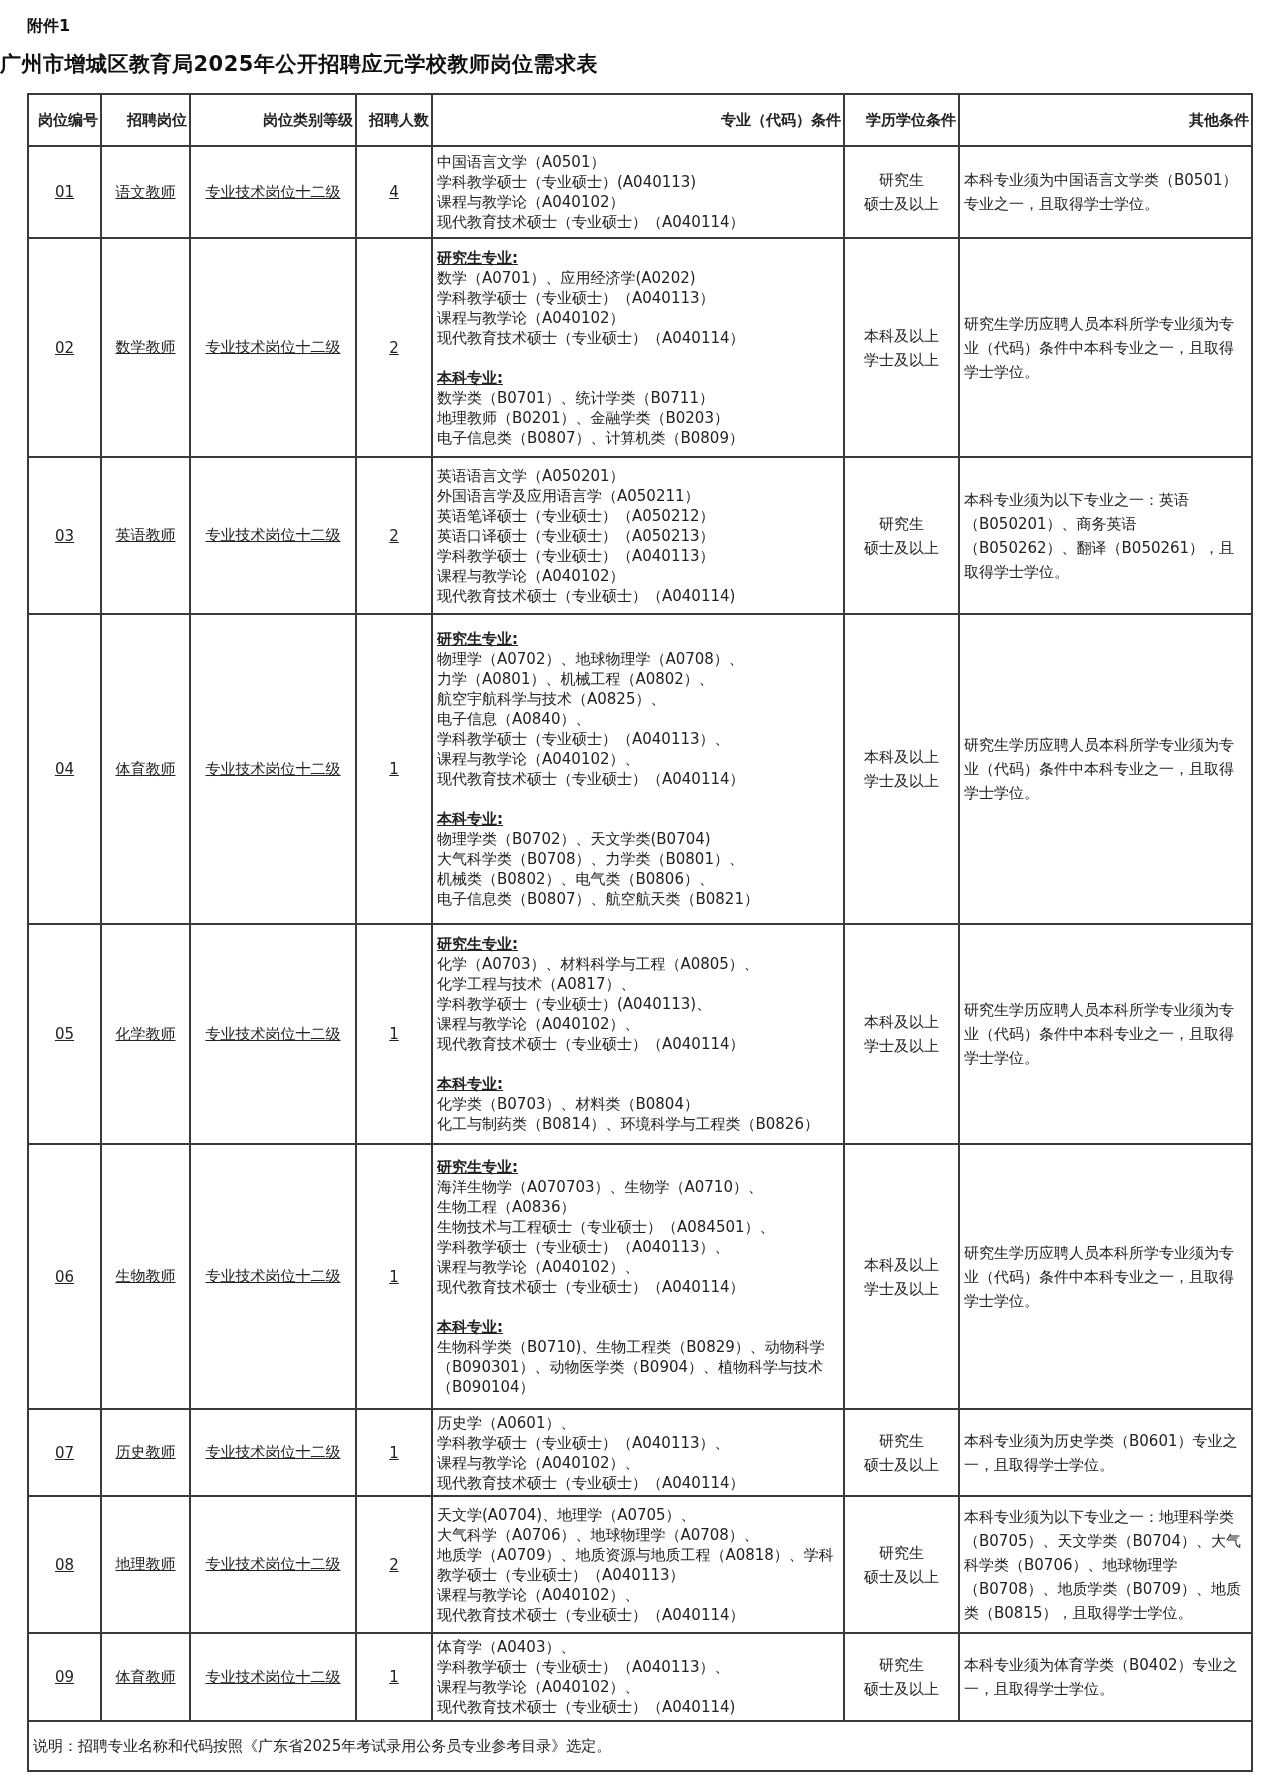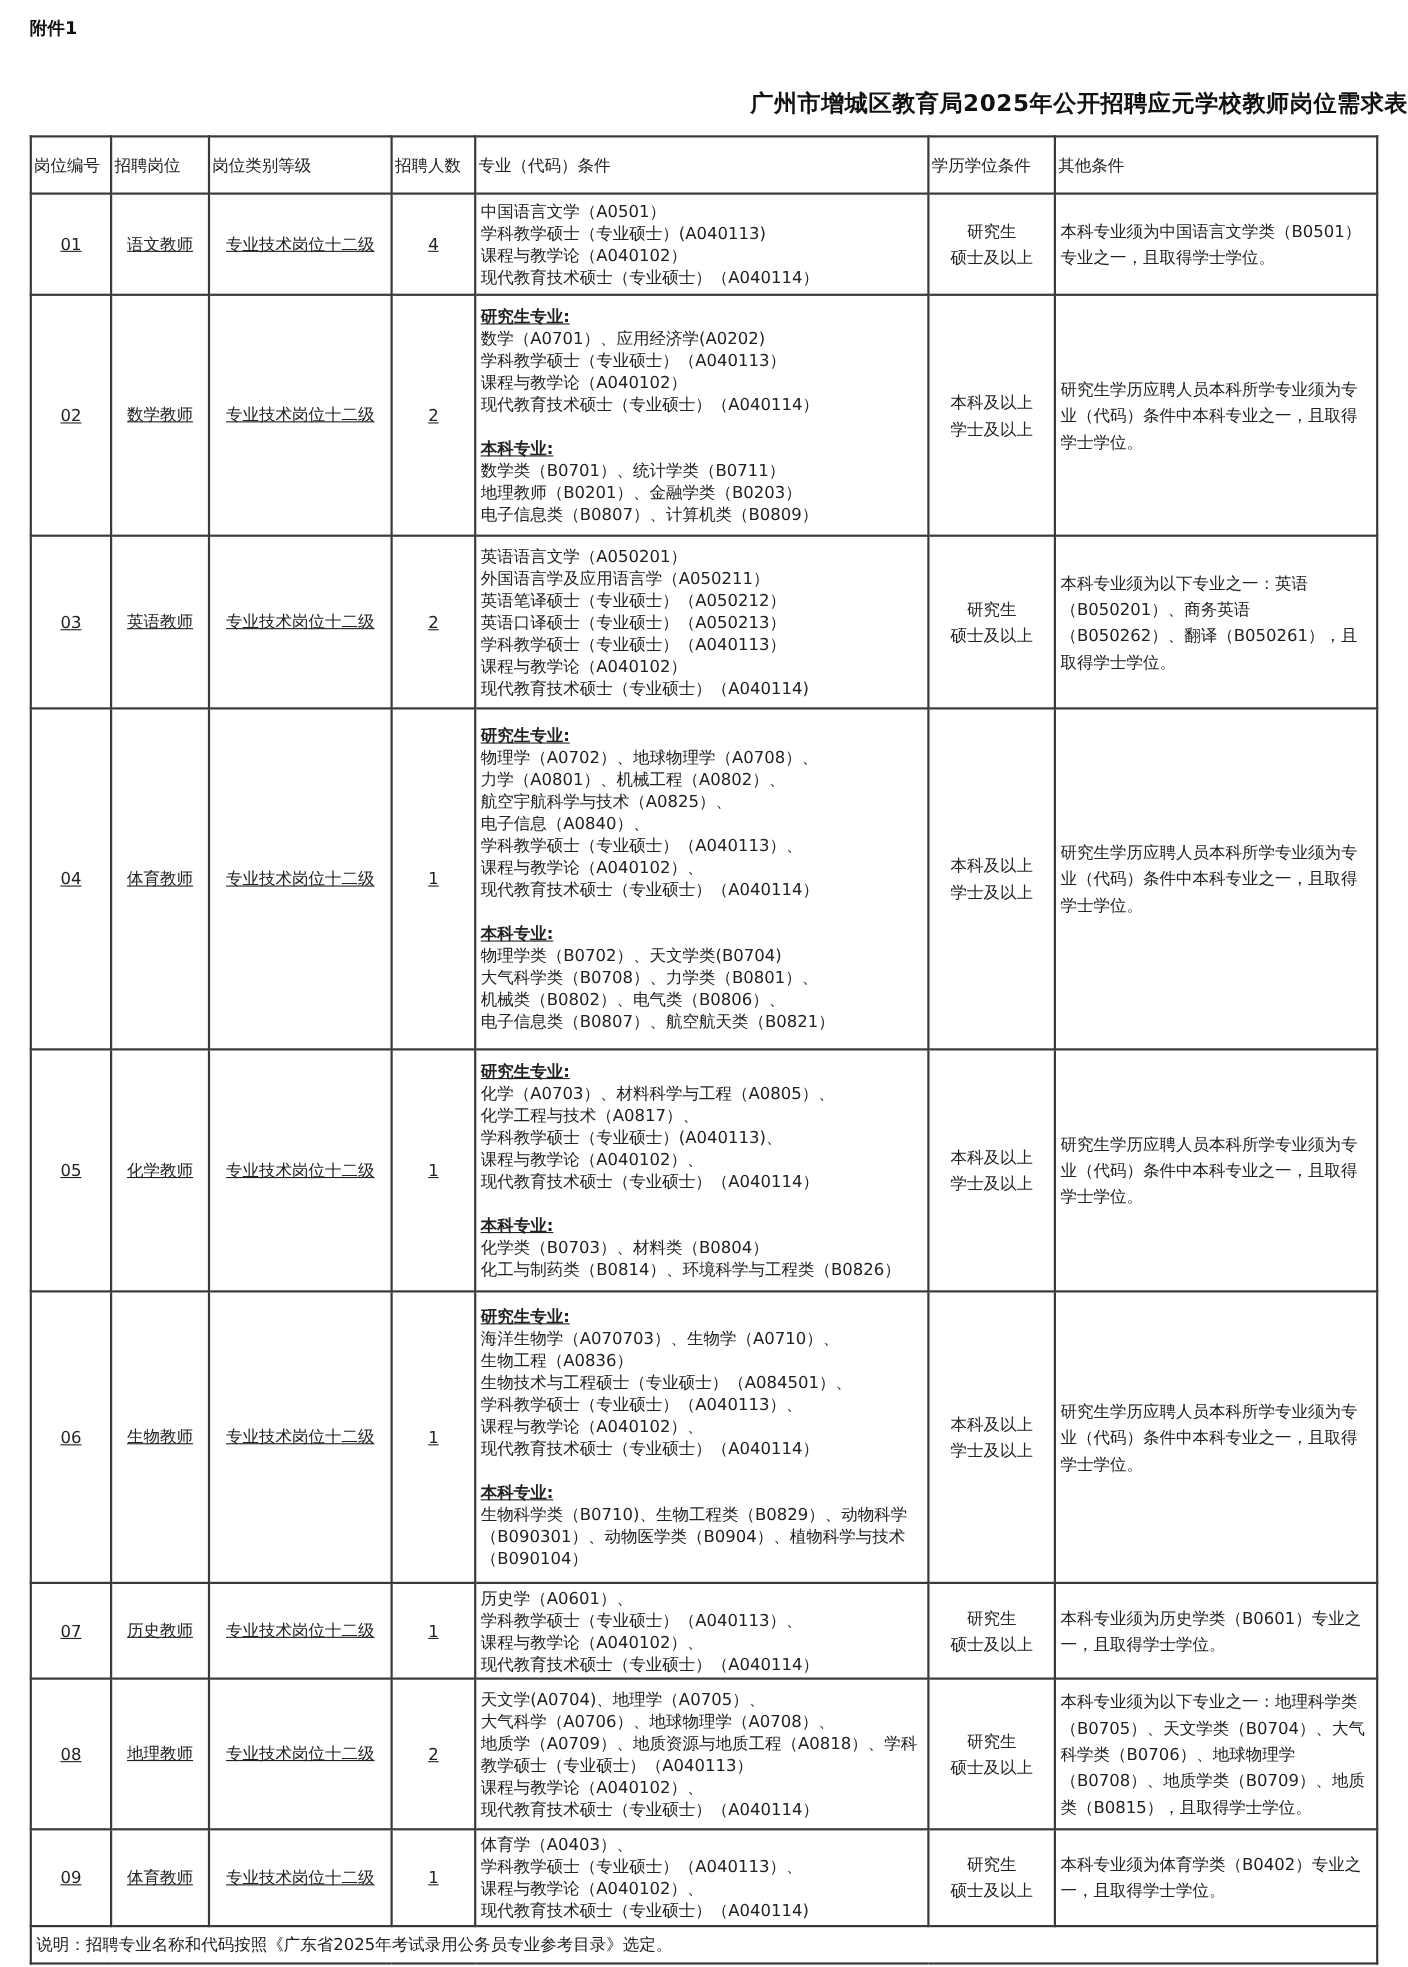--- a/index.html
+++ b/index.html
@@ -8,42 +8,42 @@
     background:#ffffff;
     font-family:"DejaVu Sans","Liberation Sans",sans-serif;
     color:#1e1e1e;
     position:relative;
   }
   .attachment{
     position:absolute;top:16px;left:27px;
     font-size:16px;font-weight:bold;color:#111;
   }
   .title{
-    margin:0;padding:80px 0 0 0;
-    text-align:right;
+    margin:0;padding:50px 0 0 0;
+    text-align:left;
     font-size:21px;font-weight:bold;color:#111;
     letter-spacing:0.5px;
   }
   table.positions{
     margin:15px 0 0 27px;
     width:1224px;
     border-collapse:collapse;
     table-layout:fixed;
   }
   table.positions th,
   table.positions td{
     border:2px solid #3a3a3a;
     font-size:15px;
     color:#222;
     padding:2px 4px;
     overflow:hidden;
   }
   table.positions th{
-    font-weight:normal;
-    text-align:left;
+    font-weight:bold;
+    text-align:right;
     vertical-align:middle;
     padding:4px 2px;
   }
   td.c-center{
     text-align:center;
     vertical-align:middle;
     text-decoration:underline;
   }
   td.c-majors{
     text-align:left;
@@ -266,18 +266,18 @@
             <div class="m-line">学科教学硕士（专业硕士）（A040113）、</div>
             <div class="m-line">课程与教学论（A040102）、</div>
             <div class="m-line">现代教育技术硕士（专业硕士）（A040114)</div>
           </td>
           <td class="c-degree">研究生
 硕士及以上</td>
           <td class="c-other">本科专业须为体育学类（B0402）专业之一，且取得学士学位。</td>
         </tr>
       </tbody>
     <tbody>
-      <tr style="height:34px">
+      <tr style="height:50px">
         <td class="note" colspan="7">说明：招聘专业名称和代码按照《广东省2025年考试录用公务员专业参考目录》选定。</td>
       </tr>
     </tbody>
   </table>
 </div>
 
 </body></html>

